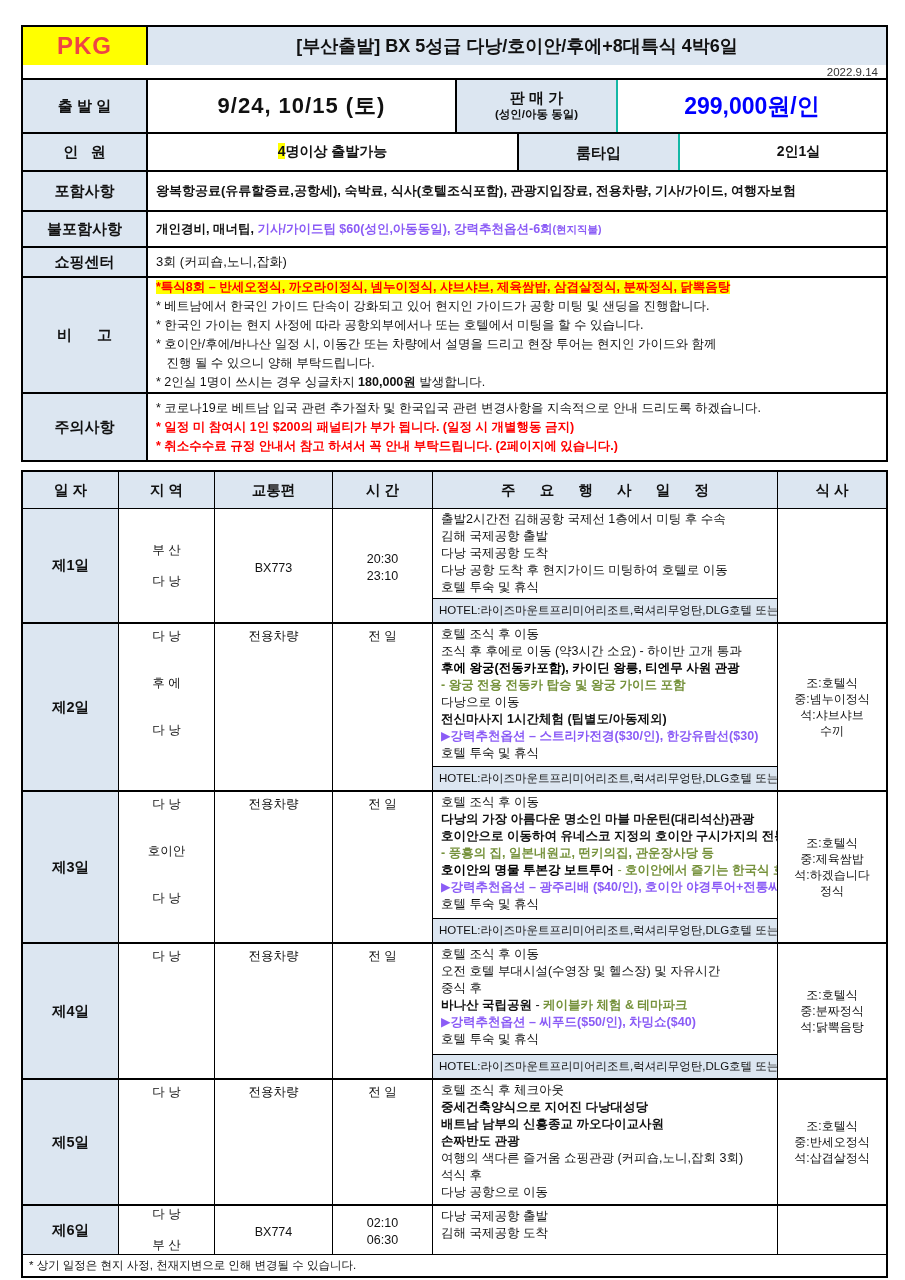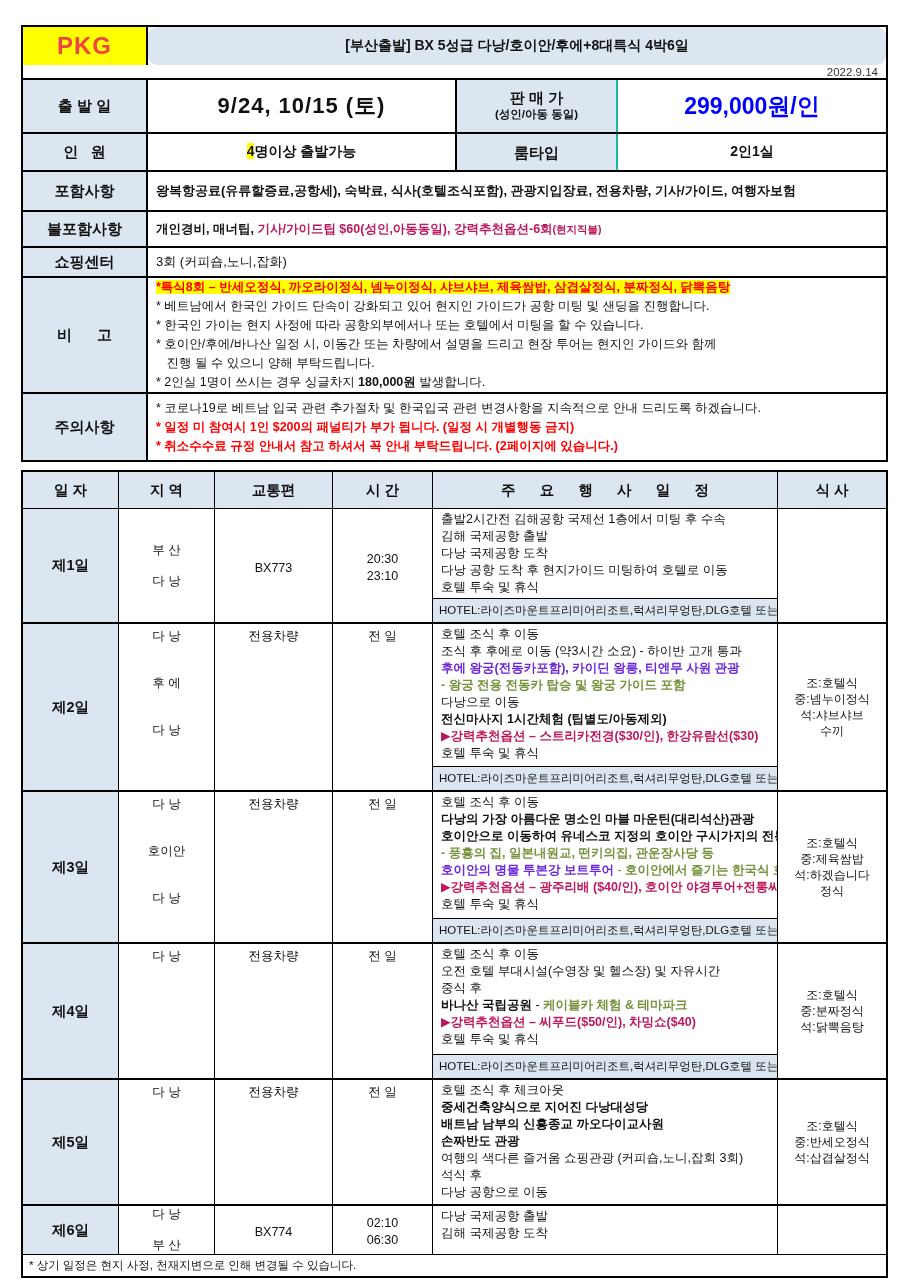--- a/index.html
+++ b/index.html
@@ -2,36 +2,36 @@
 <html><head>
 <meta charset="utf-8">
 <style>
   html,body{margin:0;padding:0;background:#fff;}
   body{width:905px;height:1280px;position:relative;font-family:"Liberation Sans","DejaVu Sans",sans-serif;color:#111;}
   .sheet{position:absolute;left:21px;top:25px;width:867px;}
   .bold{font-weight:bold;}
   .sm{font-size:10.5px;}
   .hl{background:#ffff00;}
   .c-red{color:#ff0000;}
-  .c-blue{color:#be185d;}
-  .c-orange{color:#6d28d9;}
+  .c-blue{color:#8b5cf6;}
+  .c-orange{color:#000000;}
   .c-green{color:#76923c;}
   
   .t1{border:2px solid #000;width:863px;}
   .trow{display:grid;border-top:2px solid #000;overflow:hidden;}
   .trow:first-child{border-top:none;}
   .rA{grid-template-columns:125px 1fr;height:38px;border-top:none;}
   .rB{grid-template-columns:1fr;height:13px;}
   .r1{grid-template-columns:125px 307px 163px 1fr;height:52px;}
-  .r2{grid-template-columns:125px 307px 163px 1fr;height:36px;}
+  .r2{grid-template-columns:125px 307px 163px 1fr;height:36px;gap:31px;}
   .rwide{grid-template-columns:125px 1fr;}
   .r3{height:38px;}.r4{height:34px;}.r5{height:28px;}.r6{height:114px;}.r7{height:66px;}
   .cell{display:flex;align-items:center;justify-content:center;overflow:hidden;}
   .pkg{background:#ffff00;color:#ef4444;font-weight:bold;font-size:24px;border-right:2px solid #000;letter-spacing:1px;}
-  .titlecell{background:#dce6f1;font-weight:bold;font-size:14px;white-space:nowrap;border-radius:9px;}
+  .titlecell{background:#dce6f1;font-weight:bold;font-size:18px;white-space:nowrap;}
   .datecell{display:flex;align-items:center;justify-content:flex-end;padding-right:8px;font-size:11.5px;color:#333;}
   .lbl{background:#dce6f1;font-weight:bold;font-size:15px;border-right:2px solid #000;display:flex;align-items:center;justify-content:center;white-space:pre;text-align:center;}
   .lbl2{background:#dce6f1;font-weight:bold;font-size:15px;border-left:2px solid #000;border-right:2px solid #14b8a6;display:flex;flex-direction:column;align-items:center;justify-content:center;line-height:17px;}
   .lbl2 .sub{font-size:11.5px;font-weight:bold;}
   .val{display:flex;align-items:center;justify-content:center;overflow:hidden;}
   .vbig{font-weight:bold;font-size:22px;letter-spacing:1px;}
   .vprice{font-weight:bold;font-size:23px;color:#0000ff;}
   .vmid{font-weight:bold;font-size:14px;}
   .wide{padding:2px 8px;display:flex;flex-direction:column;justify-content:center;font-size:13px;overflow:hidden;}
   .wide.plain{font-weight:600;white-space:nowrap;}

